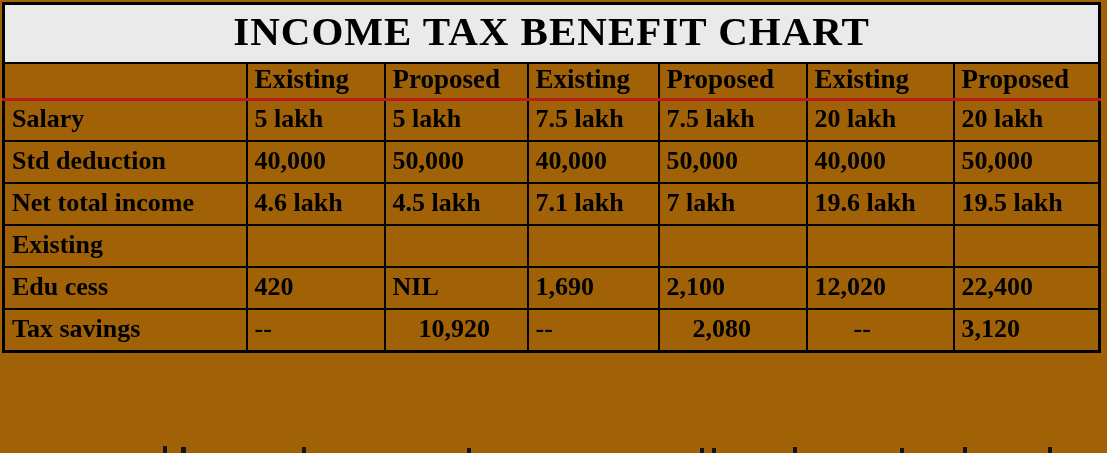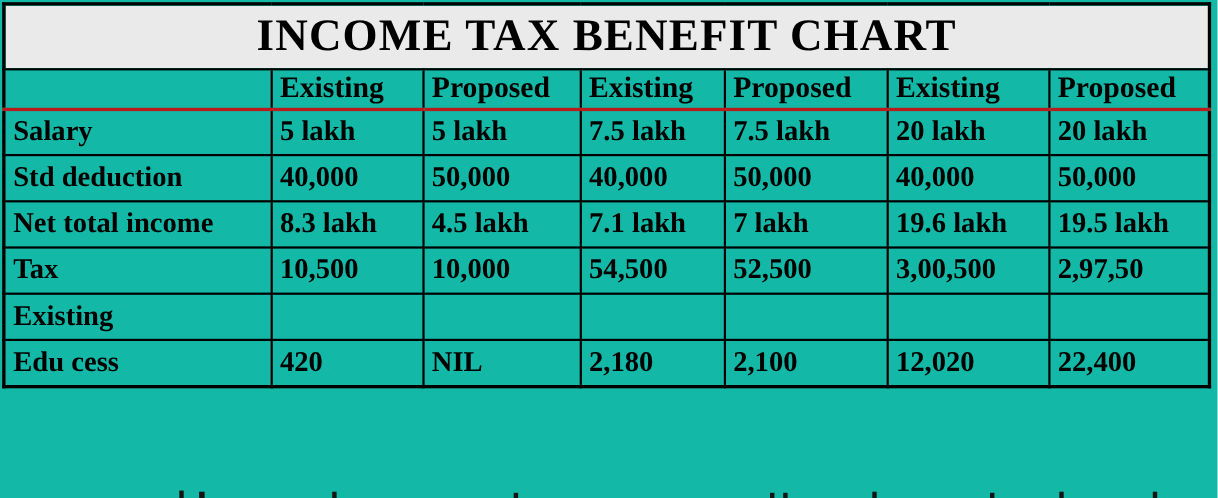--- a/index.html
+++ b/index.html
@@ -1,20 +1,20 @@
 <!DOCTYPE html>
 <html><head>
 <meta charset="utf-8">
 <style>
   html, body { margin: 0; padding: 0; background: #ffffff; }
   .page {
     position: relative;
     width: 1107px;
     height: 453px;
-    background: #14b8a6;
+    background: #a16207;
     color: #000000;
     font-family: "Liberation Serif", serif;
     overflow: hidden;
   }
   table.tax-table {
     position: absolute;
     left: 2px;
     top: 2px;
     width: 1099px;
     border-collapse: collapse;
@@ -96,53 +96,53 @@
         <th class="row-label">Std deduction</th>
         <td>40,000</td>
         <td>50,000</td>
         <td>40,000</td>
         <td>50,000</td>
         <td>40,000</td>
         <td>50,000</td>
       </tr>
       <tr>
         <th class="row-label">Net total income</th>
-        <td>8.3 lakh</td>
+        <td>4.6 lakh</td>
         <td>4.5 lakh</td>
         <td>7.1 lakh</td>
         <td>7 lakh</td>
         <td>19.6 lakh</td>
         <td>19.5 lakh</td>
-      </tr>
-      <tr>
-        <th class="row-label">Tax</th>
-        <td>10,500</td>
-        <td>10,000</td>
-        <td>54,500</td>
-        <td>52,500</td>
-        <td>3,00,500</td>
-        <td>2,97,50</td>
       </tr>
       <tr>
         <th class="row-label">Existing</th>
         <td></td>
         <td></td>
         <td></td>
         <td></td>
         <td></td>
         <td></td>
       </tr>
       <tr>
         <th class="row-label">Edu cess</th>
         <td>420</td>
         <td>NIL</td>
-        <td>2,180</td>
+        <td>1,690</td>
         <td>2,100</td>
         <td>12,020</td>
         <td>22,400</td>
+      </tr>
+      <tr>
+        <th class="row-label">Tax savings</th>
+        <td>--</td>
+        <td>    10,920</td>
+        <td>--</td>
+        <td>    2,080</td>
+        <td>      --</td>
+        <td>3,120</td>
       </tr>
     </tbody>
   </table>
 
   <div class="fragments">
     <span class="frag" style="left:163px; width:4px; height:7px;"></span>
     <span class="frag" style="left:181px; width:5px; height:6px;"></span>
     <span class="frag" style="left:302px; width:4px; height:6px;"></span>
     <span class="frag" style="left:467px; width:4px; height:5px;"></span>
     <span class="frag" style="left:700px; width:4px; height:5px;"></span>

